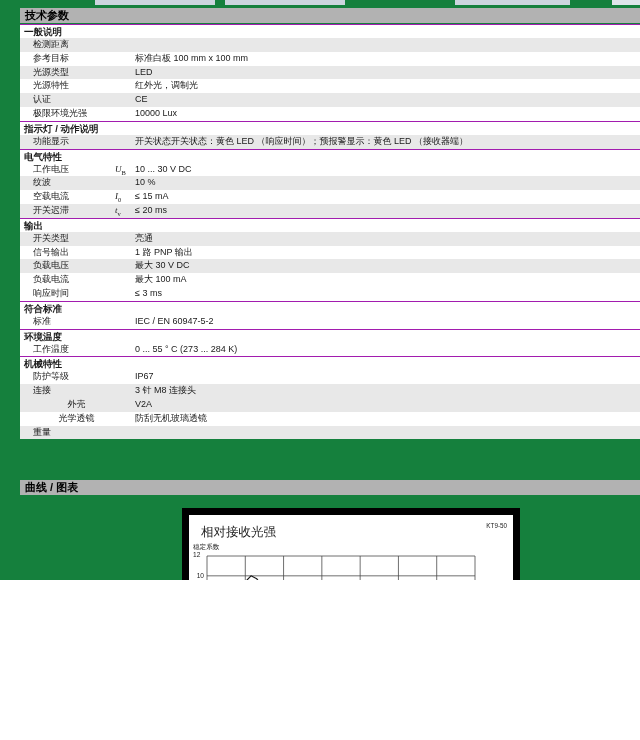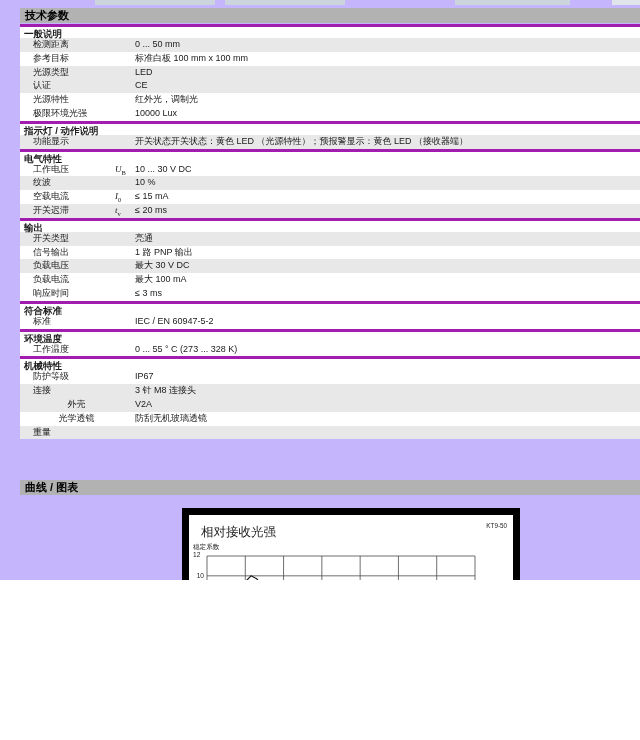--- a/index.html
+++ b/index.html
@@ -1,23 +1,23 @@
 <!DOCTYPE html>
 <html><head>
 <meta charset="utf-8">
 <style>
   html,body{margin:0;padding:0;background:#fff;}
-  .sheet{position:relative;width:640px;height:580px;background:#c4b5fd;overflow:hidden;
+  .sheet{position:relative;width:640px;height:580px;background:#15803d;overflow:hidden;
          font-family:"Liberation Sans","DejaVu Sans",sans-serif;color:#1a1a1a;}
   .top-artifact{position:absolute;top:0;height:5px;background:#ccd5de;}
   .bar{position:absolute;left:20px;right:0;height:15px;background:#b2b2b2;
        font-size:11px;font-weight:bold;color:#000;line-height:15px;padding-left:5px;box-sizing:border-box;}
   .spec-table{position:absolute;left:20px;right:0;top:24px;}
   .section-row{height:14px;line-height:14px;font-size:9.5px;font-weight:bold;
-               border-top:3px solid #a21caf;padding-left:4px;background:#fff;box-sizing:border-box;}
+               border-top:1px solid #a21caf;padding-left:4px;background:#fff;box-sizing:border-box;}
   .spec-row{height:13.8px;line-height:13.8px;font-size:9px;display:flex;background:#fff;}
   .spec-row.shaded{background:#e8e8e8;}
   .cell-label{width:82px;padding-left:13px;flex:0 0 auto;white-space:nowrap;}
   .spec-row.indent .cell-label{padding-left:18px;width:77px;text-align:center;}
   .cell-symbol{width:20px;flex:0 0 auto;font-family:"Liberation Serif","DejaVu Serif",serif;
                font-style:italic;font-size:9px;}
   .cell-symbol sub{font-size:6.5px;font-style:normal;}
   .cell-value{flex:1 1 auto;white-space:nowrap;}
   .chart-frame{position:absolute;left:182px;top:508px;width:324px;height:227px;
                border:7px solid #000000;background:#fff;box-sizing:content-box;}
@@ -35,52 +35,51 @@
 
   <div class="bar" style="top:8px;">
     <span>技术参数</span>
   </div>
 
   <div class="spec-table" id="spec-table">
       <div class="section-row">一般说明</div>
       <div class="spec-row shaded">
         <span class="cell-label">检测距离</span>
         <span class="cell-symbol"></span>
-        <span class="cell-value">0 ... 50 mm</span>
       </div>
       <div class="spec-row">
         <span class="cell-label">参考目标</span>
         <span class="cell-symbol"></span>
         <span class="cell-value">标准白板  100 mm x 100 mm</span>
       </div>
       <div class="spec-row shaded">
         <span class="cell-label">光源类型</span>
         <span class="cell-symbol"></span>
         <span class="cell-value">LED</span>
       </div>
+      <div class="spec-row">
+        <span class="cell-label">光源特性</span>
+        <span class="cell-symbol"></span>
+        <span class="cell-value">红外光，调制光</span>
+      </div>
       <div class="spec-row shaded">
         <span class="cell-label">认证</span>
         <span class="cell-symbol"></span>
         <span class="cell-value">CE</span>
       </div>
       <div class="spec-row">
-        <span class="cell-label">光源特性</span>
-        <span class="cell-symbol"></span>
-        <span class="cell-value">红外光，调制光</span>
-      </div>
-      <div class="spec-row">
         <span class="cell-label">极限环境光强</span>
         <span class="cell-symbol"></span>
         <span class="cell-value">10000 Lux</span>
       </div>
       <div class="section-row">指示灯 / 动作说明</div>
       <div class="spec-row shaded">
         <span class="cell-label">功能显示</span>
         <span class="cell-symbol"></span>
-        <span class="cell-value">开关状态开关状态：黄色 LED （光源特性）；预报警显示：黄色 LED （接收器端）</span>
+        <span class="cell-value">开关状态开关状态：黄色 LED （响应时间）；预报警显示：黄色 LED （接收器端）</span>
       </div>
       <div class="section-row">电气特性</div>
       <div class="spec-row">
         <span class="cell-label">工作电压</span>
         <span class="cell-symbol">U<sub>B</sub></span>
         <span class="cell-value">10 ... 30 V DC</span>
       </div>
       <div class="spec-row shaded">
         <span class="cell-label">纹波</span>
         <span class="cell-symbol"></span>
@@ -125,21 +124,21 @@
       <div class="section-row">符合标准</div>
       <div class="spec-row">
         <span class="cell-label">标准</span>
         <span class="cell-symbol"></span>
         <span class="cell-value">IEC / EN 60947-5-2</span>
       </div>
       <div class="section-row">环境温度</div>
       <div class="spec-row">
         <span class="cell-label">工作温度</span>
         <span class="cell-symbol"></span>
-        <span class="cell-value">0 ... 55 ° C (273 ... 328 K)</span>
+        <span class="cell-value">0 ... 55 ° C (273 ... 284 K)</span>
       </div>
       <div class="section-row">机械特性</div>
       <div class="spec-row">
         <span class="cell-label">防护等级</span>
         <span class="cell-symbol"></span>
         <span class="cell-value">IP67</span>
       </div>
       <div class="spec-row shaded">
         <span class="cell-label">连接</span>
         <span class="cell-symbol"></span>

